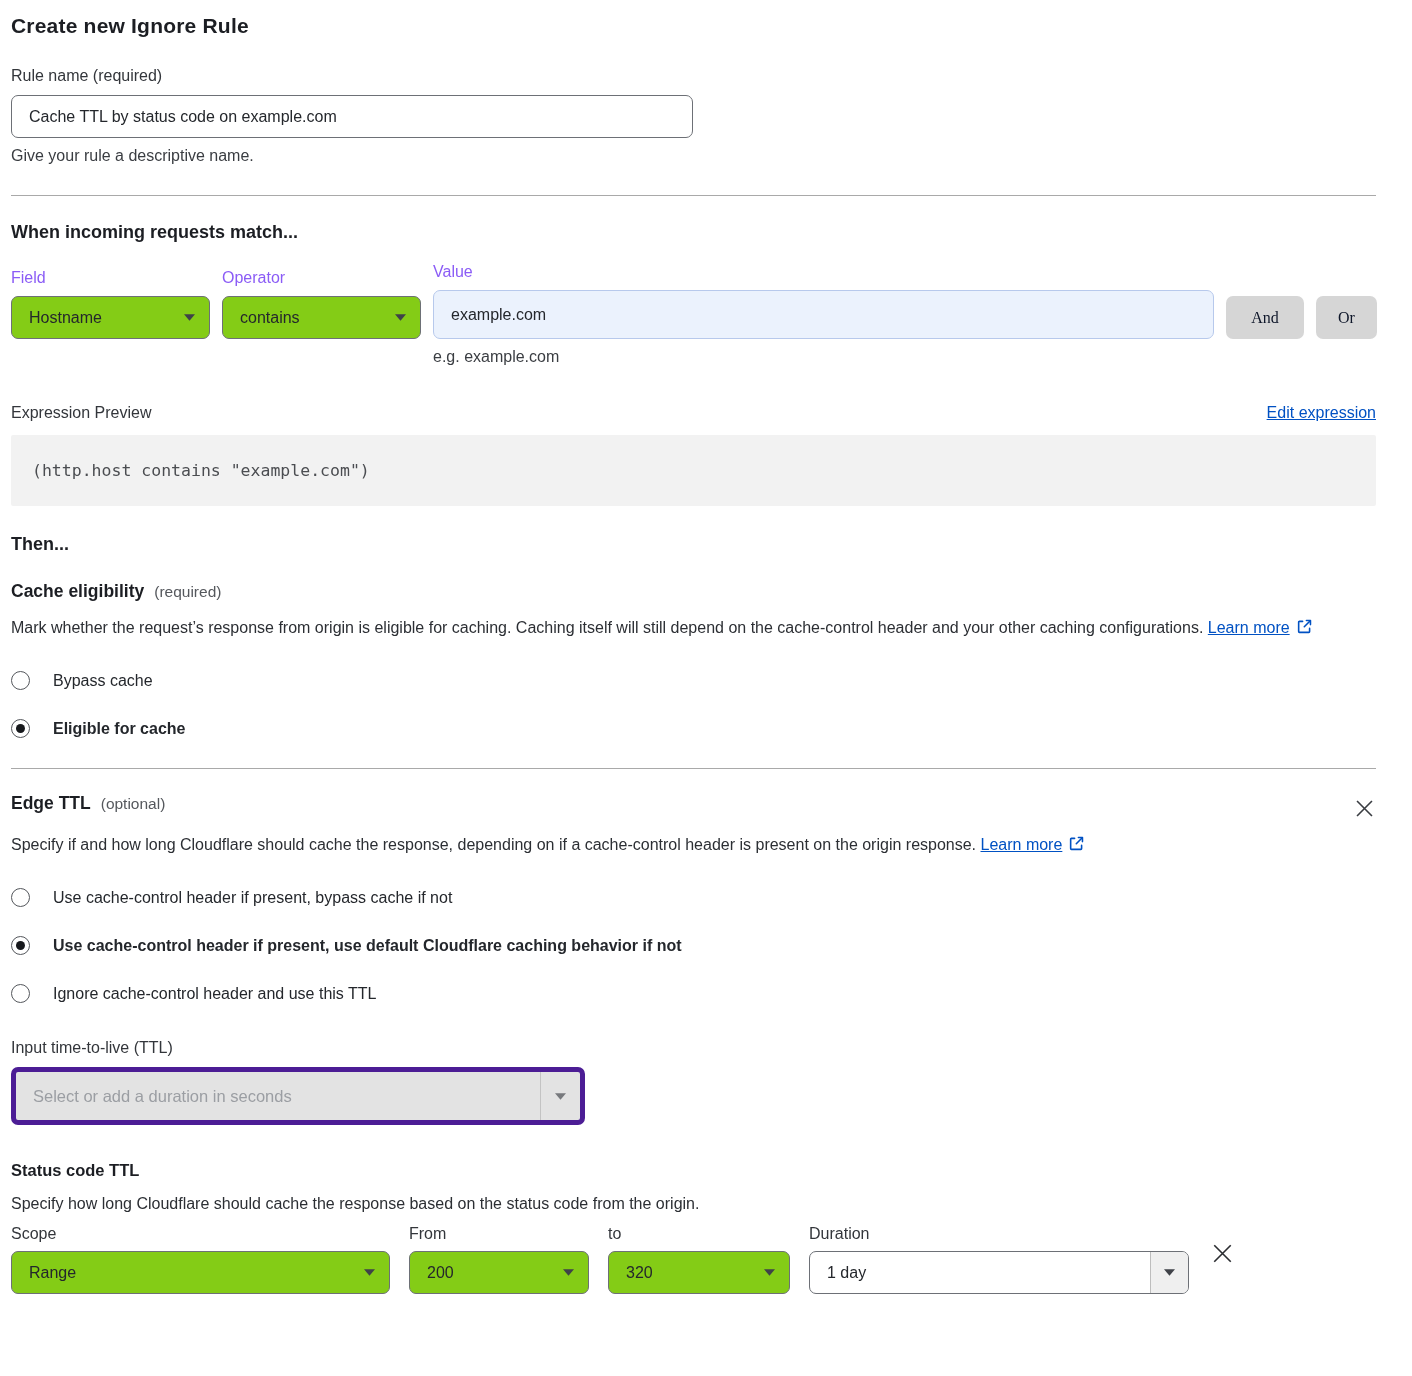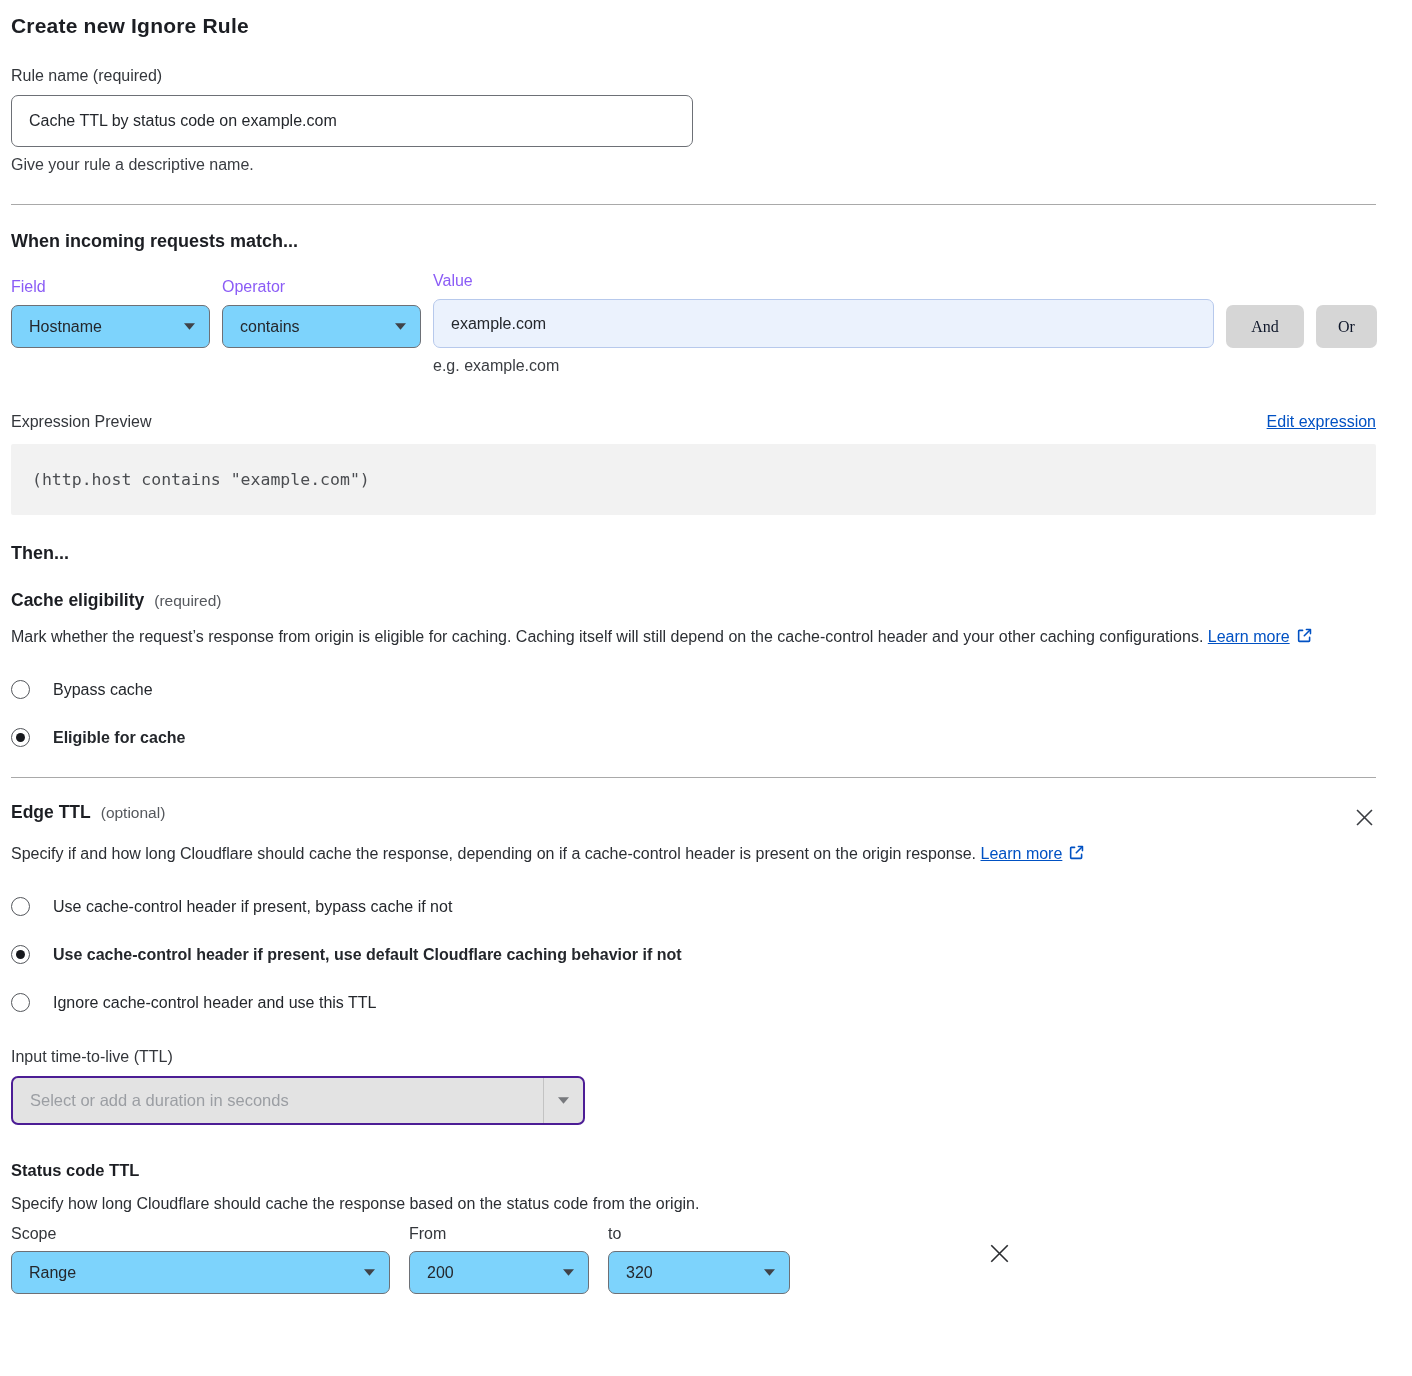--- a/index.html
+++ b/index.html
@@ -6,35 +6,35 @@
   html,body { background:#fff; }
   body {
     width:1412px; height:1376px; position:relative; overflow:hidden;
     font-family:"Liberation Sans", sans-serif; color:#24272c;
     padding:14px 36px 0 11px;
   }
   .page-title { font-size:21px; font-weight:bold; color:#1c1e23; letter-spacing:.2px; }
 
   .field-label { font-size:16px; color:#33363b; }
   .text-input {
-    display:block; width:682px; height:52px; margin-top:10px;
+    display:block; width:682px; height:43px; margin-top:10px;
     border:1px solid #6d7076; border-radius:7px; padding:0 17px;
     font-family:"Liberation Sans", sans-serif; font-size:16px; color:#24272c; background:#fff;
     outline:none;
   }
   .help-text { font-size:16px; color:#3a3d42; margin-top:9px; }
 
   .divider { border:none; border-top:1px solid #a9a9a9; margin-top:30px; width:1365px; }
 
   .section-heading { font-size:18px; font-weight:bold; color:#1c1e23; margin-top:26px; }
 
   .match-grid { display:grid; grid-template-columns:199px 199px 781px 78px 61px; column-gap:12px; margin-top:20px; align-items:end; }
   .match-grid .col-label { font-size:16px; color:#8b5cf6; margin-bottom:9px; }
   .select-box {
-    height:43px; border:1px solid #6d7076; border-radius:7px; background:#7dd3fc;
+    height:43px; border:1px solid #6d7076; border-radius:7px; background:#84cc16;
     display:flex; align-items:center; padding:0 14px 0 17px; font-size:16px; color:#24272c;
     cursor:pointer; position:relative;
   }
   .select-box .select-value { flex:1 1 auto; overflow:hidden; white-space:nowrap; }
   .chevron { flex:none; margin-left:8px; }
   .value-input {
     height:49px; width:781px; border:1px solid #b7c9ec; border-radius:7px;
     background:#ebf2fd; padding:0 17px; font-family:"Liberation Sans", sans-serif;
     font-size:16px; color:#24272c; outline:none;
   }
@@ -70,22 +70,22 @@
   }
   .radio-row.checked .radio::after { content:""; width:9px; height:9px; border-radius:50%; background:#17191d; display:block; }
   .radio-label { font-size:16px; color:#24272c; margin-left:23px; }
   .radio-row.checked .radio-label { font-weight:bold; }
 
   .header-row { display:flex; justify-content:space-between; align-items:flex-start; width:1365px; }
   .close-btn { background:none; border:none; cursor:pointer; padding:2px; margin-top:4px; }
 
   .ttl-label { margin-top:36px; font-size:16px; color:#33363b; }
   .disabled-combo {
-    margin-top:10px; width:574px; height:49px; background:#e3e3e3;
-    border:2px solid #4c1d95; border-radius:7px; display:flex; align-items:stretch; cursor:default;
+    margin-top:10px; width:574px; height:58px; background:#e3e3e3;
+    border:5px solid #4c1d95; border-radius:7px; display:flex; align-items:stretch; cursor:default;
   }
   .disabled-combo .combo-text { flex:1 1 auto; display:flex; align-items:center; padding:0 17px; font-size:16.5px; color:#9b9ea3; }
   .disabled-combo .combo-arrow { flex:none; width:40px; border-left:1px solid #c3c3c3; display:flex; align-items:center; justify-content:center; }
 
   .status-heading { font-size:16.5px; font-weight:bold; color:#1c1e23; margin-top:36px; }
   .status-desc { font-size:16px; color:#2c2f34; margin-top:15px; }
 
   .status-grid { display:grid; grid-template-columns:379px 180px 182px 380px 28px; column-gap:19px; margin-top:12px; align-items:end; }
   .status-grid .col-label { font-size:16px; color:#33363b; margin-bottom:8px; }
   .combo-split { height:43px; border:1px solid #6d7076; border-radius:7px; background:#fff; display:flex; align-items:stretch; cursor:pointer; overflow:hidden; }
@@ -241,18 +241,29 @@
   </div>
   <div>
     <div class="col-label">to</div>
     <div class="select-box">
       <span class="select-value">320</span>
       <svg class="chevron" width="11" height="7" viewBox="0 0 10 6">
           <path d="M0 0 L5 6 L10 0 Z" fill="#3f4248"></path>
         </svg>
     </div>
   </div>
+  <div>
+    <div class="col-label">Duration</div>
+    <div class="combo-split">
+      <span class="combo-value">1 day</span>
+      <span class="combo-btn">
+        <svg width="11" height="7" viewBox="0 0 10 6">
+            <path d="M0 0 L5 6 L10 0 Z" fill="#3f4248"></path>
+          </svg>
+      </span>
+    </div>
+  </div>
   <button class="delete-btn">
     <svg width="21" height="21" viewBox="0 0 14 14" fill="none" stroke="#2b2d31" stroke-width="1.1">
         <path d="M1.5 1.5 L12.5 12.5 M12.5 1.5 L1.5 12.5"></path>
       </svg>
   </button>
 </div>
 
 </body></html>

